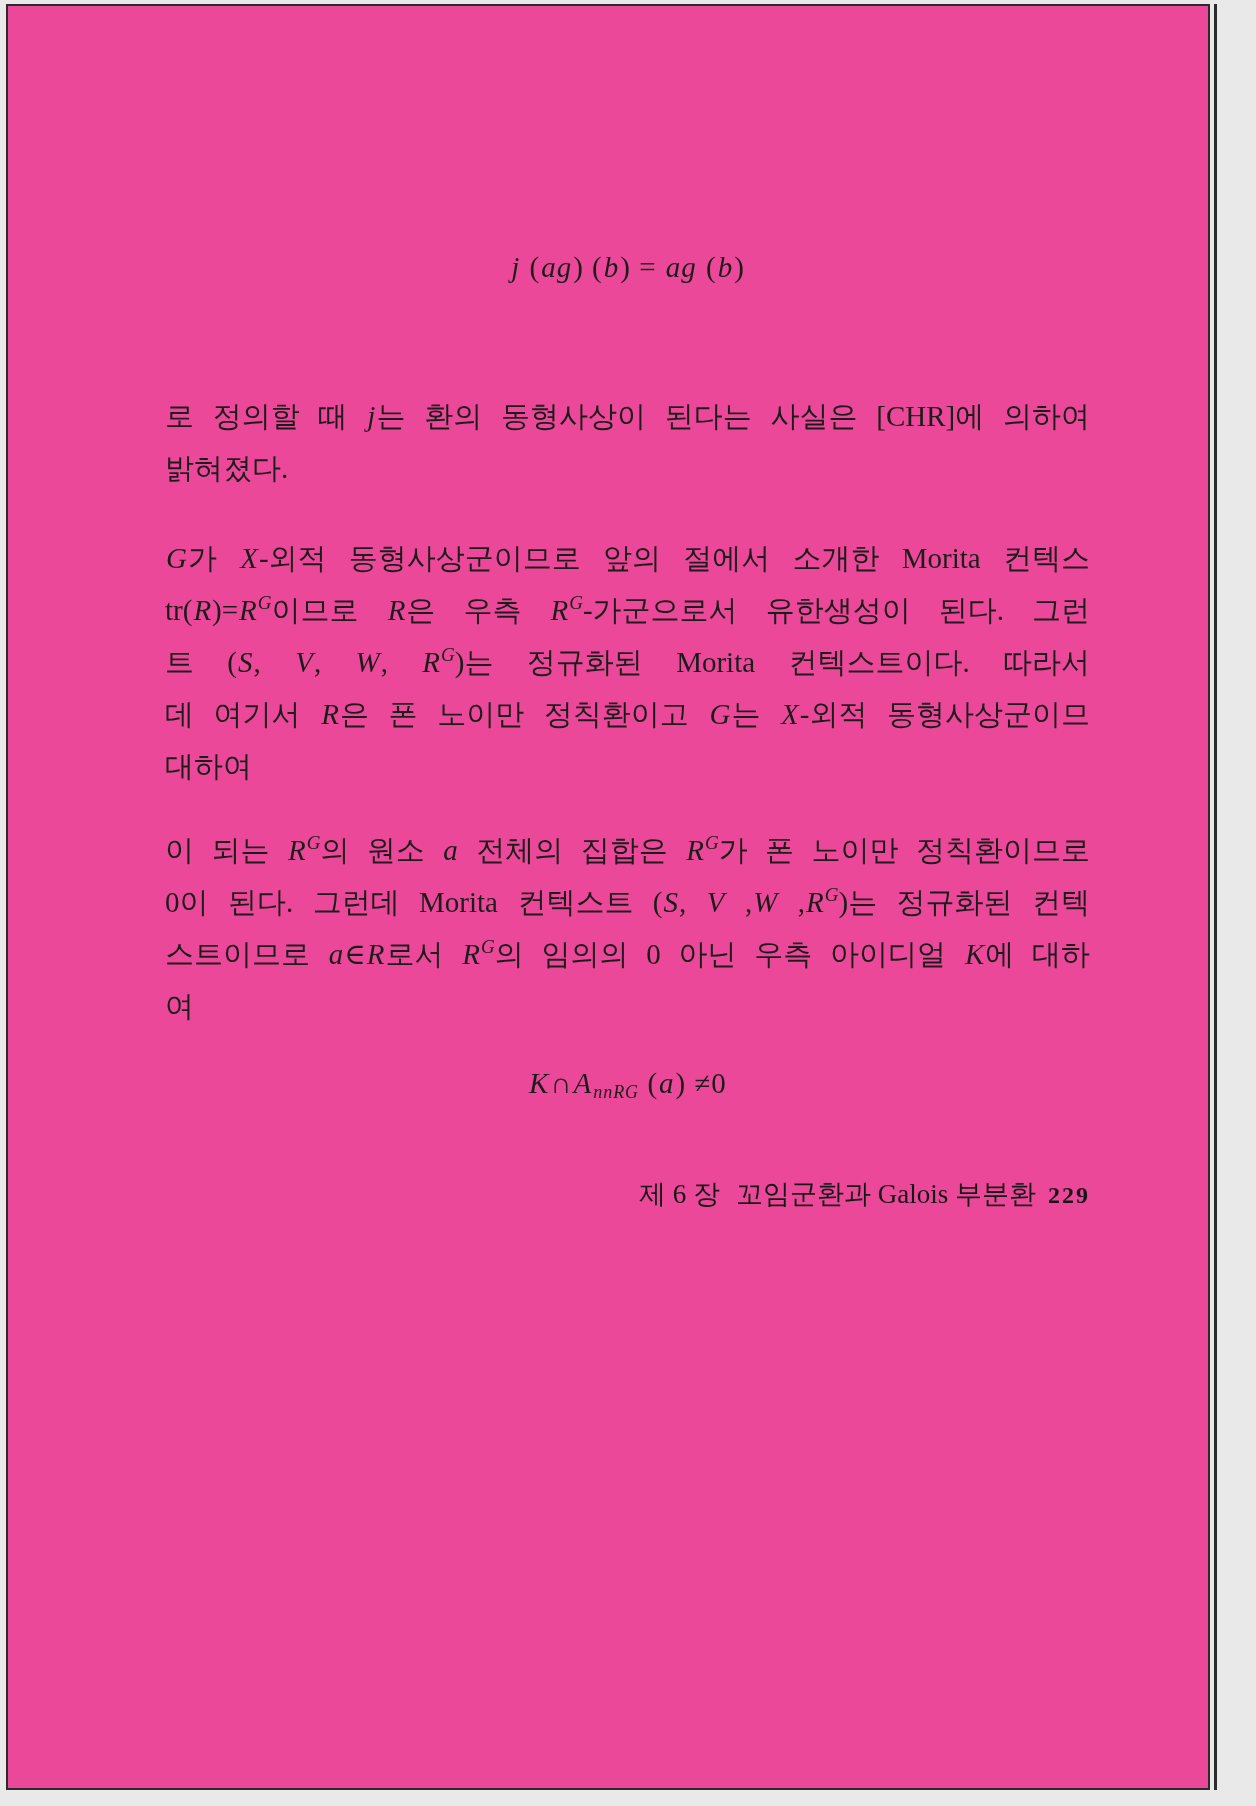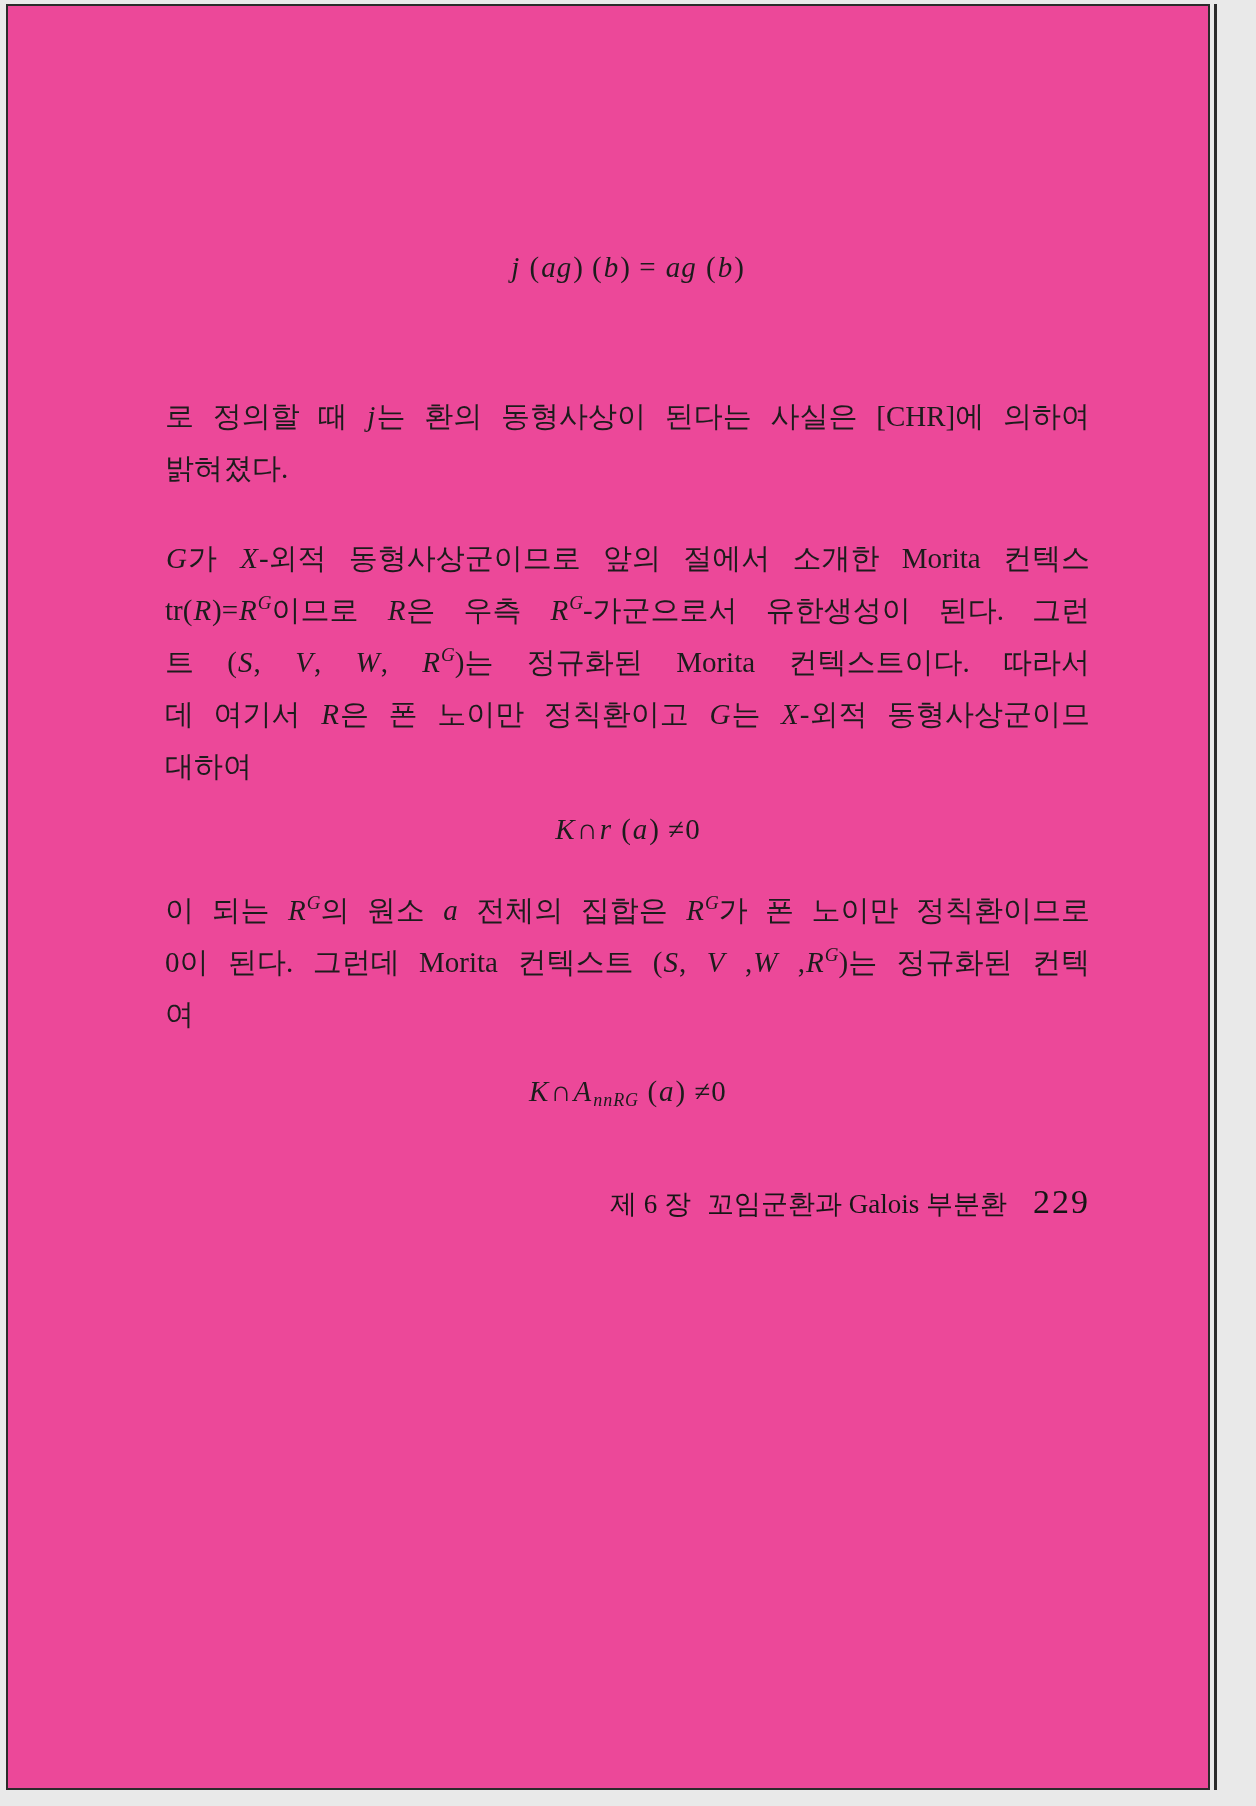--- a/index.html
+++ b/index.html
@@ -81,23 +81,23 @@
   .footer {
     margin-top: 68px;
     text-align: right;
     font-size: 27px;
     line-height: 40px;
     color: #161616;
   }
   .footer .chapter-prefix { margin-right: 16px; }
   .footer .chapter-title  { }
   .footer .pagenum {
-    font-weight: normal;
-    font-size: 34px;
-    margin-left: 26px;
+    font-weight: bold;
+    font-size: 24px;
+    margin-left: 12px;
     letter-spacing: 2px;
   }
 </style>
 </head>
 <body>
 
 <div class="sheet">
   <div class="content">
 
     <div class="equation m-eq1"><i>j</i> (<i>ag</i>) (<i>b</i>) = <i>ag</i> (<i>b</i>)</div>
@@ -109,25 +109,25 @@
 
 
     <div class="para m-proof">
       <div class="line just"><i>G</i>가 <i>X</i>-외적 동형사상군이므로 앞의 절에서 소개한 Morita 컨텍스</div>
       <div class="line just">tr(<i>R</i>)=<i>R</i><sup>G</sup>이므로 <i>R</i>은 우측 <i>R</i><sup>G</sup>-가군으로서 유한생성이 된다. 그런</div>
       <div class="line just">트 (<i>S</i>, <i>V</i>, <i>W</i>, <i>R</i><sup>G</sup>)는 정규화된 Morita 컨텍스트이다. 따라서</div>
       <div class="line just">데 여기서 <i>R</i>은 폰 노이만 정칙환이고 <i>G</i>는 <i>X</i>-외적 동형사상군이므</div>
       <div class="line">대하여</div>
     </div>
 
-    <div class="equation m-eq2"><i>K</i>∩<i>r</i> (<i>a</i>) ≠0</div>
 
     <div class="para m-p2">
       <div class="line just">이 되는 <i>R</i><sup>G</sup>의 원소 <i>a</i> 전체의 집합은 <i>R</i><sup>G</sup>가 폰 노이만 정칙환이므로</div>
       <div class="line just">0이 된다. 그런데 Morita 컨텍스트 (<i>S</i>, <i>V</i> ,<i>W</i> ,<i>R</i><sup>G</sup>)는 정규화된 컨텍</div>
+      <div class="line just">스트이므로 <i>a</i>∈<i>R</i>로서 <i>R</i><sup>G</sup>의 임의의 0 아닌 우측 아이디얼 <i>K</i>에 대하</div>
       <div class="line">여</div>
     </div>
 
     <div class="equation m-eq3"><i>K</i>∩<i>A</i><sub>nnRG</sub> (<i>a</i>) ≠0</div>
 
     <div class="footer">
       <span class="chapter-prefix">제 6 장</span><span class="chapter-title">꼬임군환과 Galois 부분환</span><span class="pagenum">229</span>
     </div>
 
   </div>

